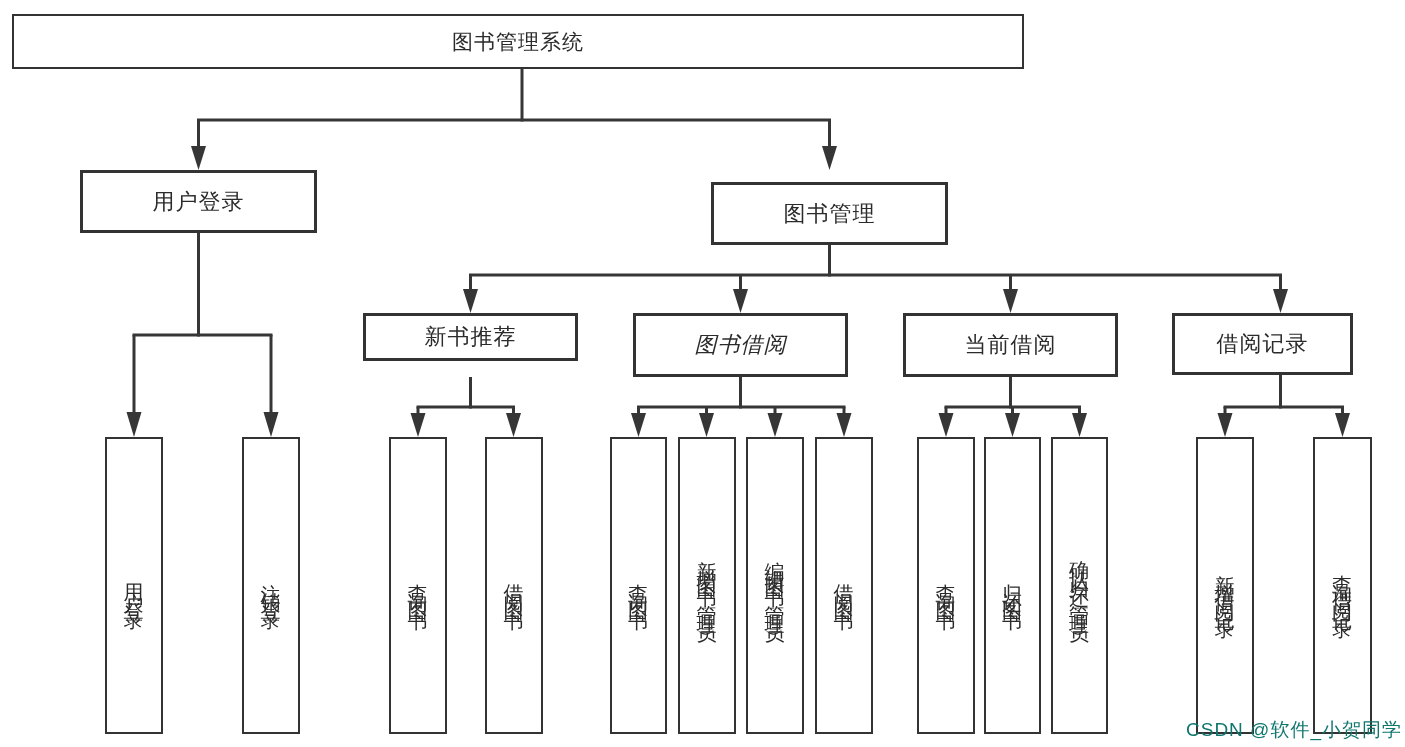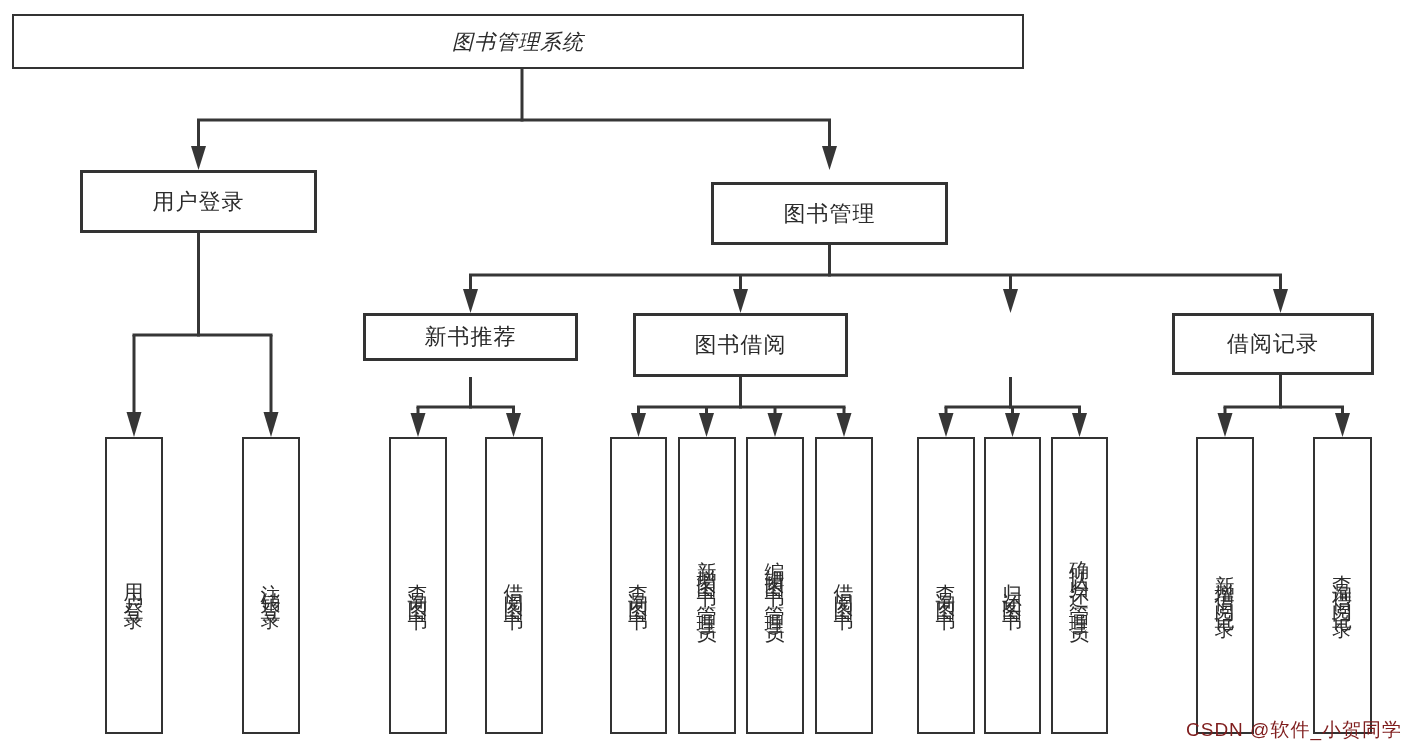--- a/index.html
+++ b/index.html
@@ -29,21 +29,21 @@
     text-orientation:mixed;
     font-size:20px;
     letter-spacing:9px;
     line-height:1;
     color:#2b2b2b;
   }
   .watermark{
     position:absolute;
     left:1186px;top:717px;
     font-size:19px;
-    color:#7f1d1d;
+    color:#0f766e;
     letter-spacing:1px;
     white-space:nowrap;
   }
 </style>
 </head>
 <body>
 
 <div class="canvas">
 
   <svg class="wires" viewBox="0 0 1405 747" xmlns="http://www.w3.org/2000/svg">
@@ -107,28 +107,29 @@
       <polygon points="767.5,413 782.5,413 775,437"></polygon>
       <polygon points="836.5,413 851.5,413 844,437"></polygon>
       <polygon points="938.5,413 953.5,413 946,437"></polygon>
       <polygon points="1005,413 1020,413 1012.5,437"></polygon>
       <polygon points="1072,413 1087,413 1079.5,437"></polygon>
       <polygon points="1217.5,413 1232.5,413 1225,437"></polygon>
       <polygon points="1335,413 1350,413 1342.5,437"></polygon>
     </g>
   </svg>
 
-  <div class="node root" style="left:12px;top:14px;width:1012px;height:55px;font-style:italic;">图书管理系统</div>
+  <div class="node root" style="left:12px;top:14px;width:1012px;height:55px;">图书管理系统</div>
 
   <div class="node" style="left:80px;top:170px;width:237px;height:63px;">用户登录</div>
   <div class="node" style="left:711px;top:170px;width:237px;height:63px;margin-top:12px;">图书管理</div>
 
   <div class="node" style="left:363px;top:313px;width:215px;height:48px;">新书推荐</div>
-  <div class="node" style="left:633px;top:313px;width:215px;height:64px;">图书借阅</div>
-  <div class="node" style="left:1172px;top:313px;width:202px;height:62px;">借阅记录</div>
+  <div class="node" style="left:633px;top:313px;width:215px;height:64px;font-style:italic;">图书借阅</div>
+  <div class="node" style="left:903px;top:313px;width:215px;height:64px;">当前借阅</div>
+  <div class="node" style="left:1172px;top:313px;width:181px;height:62px;">借阅记录</div>
 
   <div class="node leaf" style="left:105px;top:437px;width:58px;height:297px;">
     <span class="vtext">用户登录</span>
   </div>
   <div class="node leaf" style="left:242px;top:437px;width:58px;height:297px;">
     <span class="vtext">注销登录</span>
   </div>
 
   <div class="node leaf" style="left:389px;top:437px;width:58px;height:297px;">
     <span class="vtext">查询图书</span>

